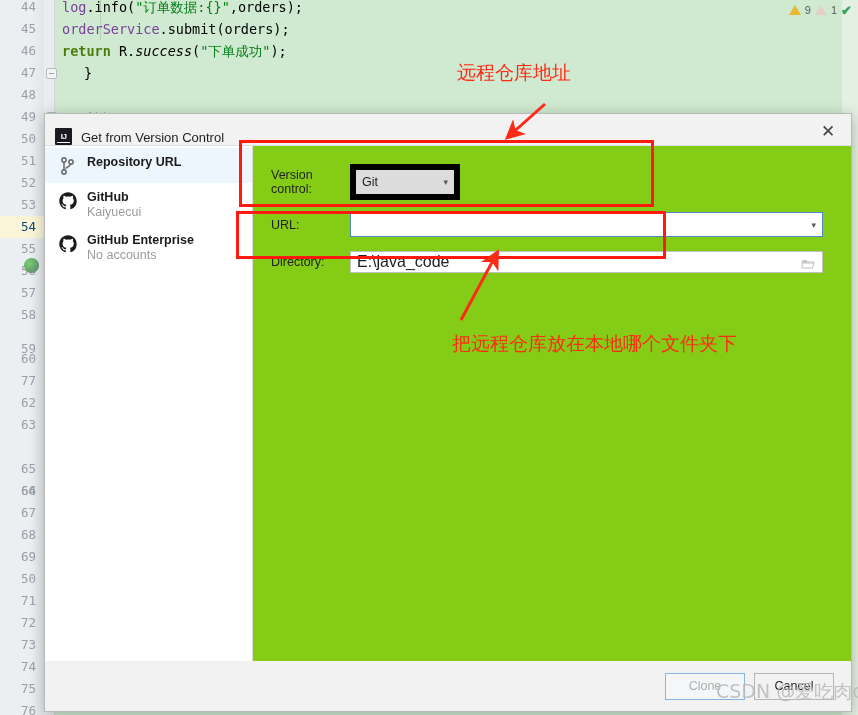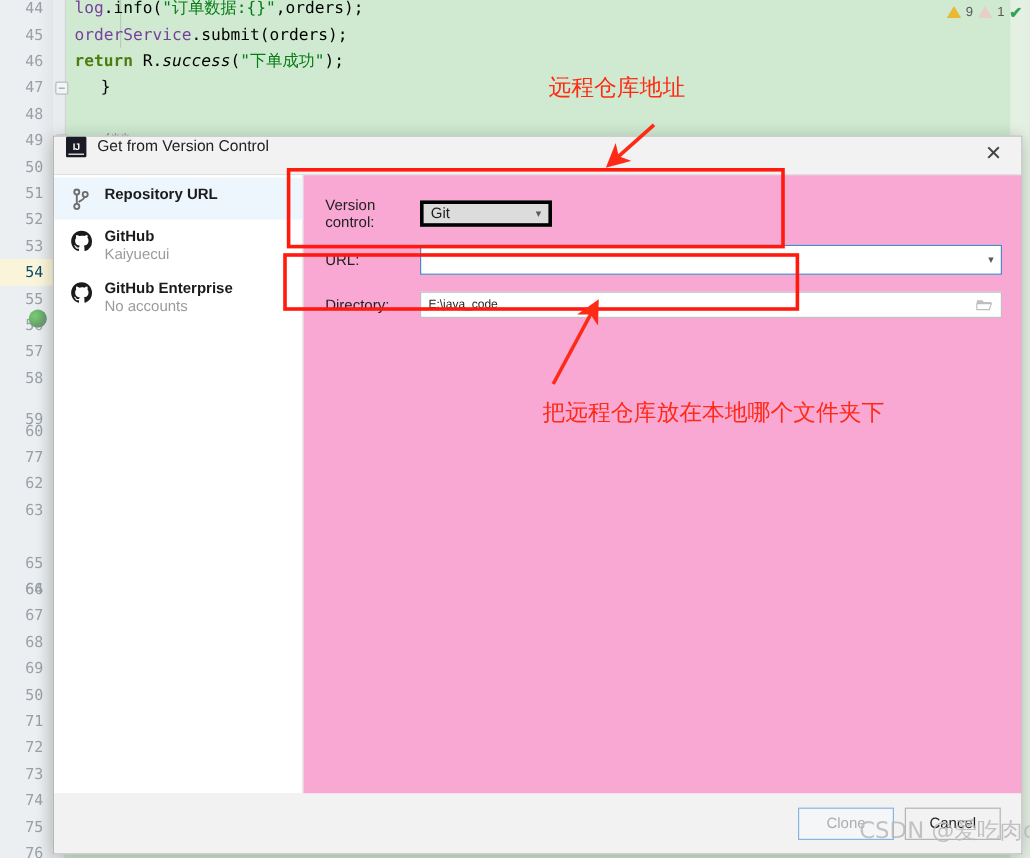--- a/index.html
+++ b/index.html
@@ -63,21 +63,21 @@
   .chk{color:#36a15a;font-size:13px;font-weight:bold;}
 
   
   #dialog{
     position:absolute;left:44px;top:113px;width:806px;height:597px;
     background:#f2f2f2;border:1px solid #b8b8b8;
     box-shadow:0 3px 14px rgba(0,0,0,.25);
     display:flex;flex-direction:column;
   }
   #titlebar{
-    height:31px;flex:none;display:flex;align-items:flex-start;
+    height:31px;flex:none;display:flex;align-items:flex-end;
     padding:0 6px 0 10px;background:#f2f2f2;border-bottom:1px solid #e0e0e0;
   }
   #ij-icon{
     width:17px;height:17px;flex:none;margin-right:9px;position:relative;
     background:#1a1a24;border-radius:1px;
   }
   #ij-icon:before{
     content:"IJ";position:absolute;left:0;right:0;top:0;bottom:0;
     color:#fff;font-size:8px;font-weight:bold;text-align:center;line-height:17px;
     font-family:"Liberation Sans",sans-serif;letter-spacing:-0.5px;
@@ -102,38 +102,38 @@
     display:flex;align-items:flex-start;gap:9px;padding:7px 10px 7px 13px;
     cursor:pointer;
   }
   .side-item.sel{background:#edf5fd;}
   .side-ico{width:20px;height:20px;flex:none;margin-top:1px;}
   .side-txt{display:flex;flex-direction:column;gap:1px;min-width:0;}
   .side-title{font-size:12.5px;font-weight:bold;color:#1b1b1b;}
   .side-sub{font-size:12.5px;color:#9b9b9b;}
 
   
-  #content{flex:1;position:relative;background:#f9a8d4;padding:18px 16px 0 18px;}
+  #content{flex:1;position:relative;background:#84cc16;padding:18px 28px 0 18px;}
   .row{display:flex;align-items:center;margin-bottom:12px;}
   .lbl{font-size:12.5px;color:#1f1f1f;width:79px;flex:none;}
   .combo{
-    width:110px;height:22px;background:#dcdcdc;border:3px solid #000000;
+    width:110px;height:36px;background:#dcdcdc;border:6px solid #000000;
     display:flex;align-items:center;padding:0 6px;box-sizing:border-box;
     font-size:12.5px;color:#1f1f1f;justify-content:space-between;cursor:pointer;
   }
   .chev{font-size:9px;color:#5a5a5a;}
   .urlfield{
     flex:1;height:25px;background:#fff;border:1px solid #4a88c7;
     display:flex;align-items:center;padding:0 6px;box-sizing:border-box;
     font-size:12.5px;color:#1f1f1f;justify-content:space-between;
   }
   .dirfield{
     flex:1;height:22px;background:#fff;border:1px solid #c0c0c0;
     display:flex;align-items:center;padding:0 6px;box-sizing:border-box;
-    font-size:10px;color:#1f1f1f;justify-content:space-between;
+    font-size:16px;color:#1f1f1f;justify-content:space-between;
   }
   .folder-ico{width:15px;height:12px;flex:none;opacity:.55;}
 
   
   #footer{
     height:50px;flex:none;display:flex;align-items:center;justify-content:flex-end;
     gap:9px;padding-right:17px;background:#f2f2f2;
   }
   .btn{
     min-width:80px;height:27px;padding:0 16px;font-size:12.5px;

